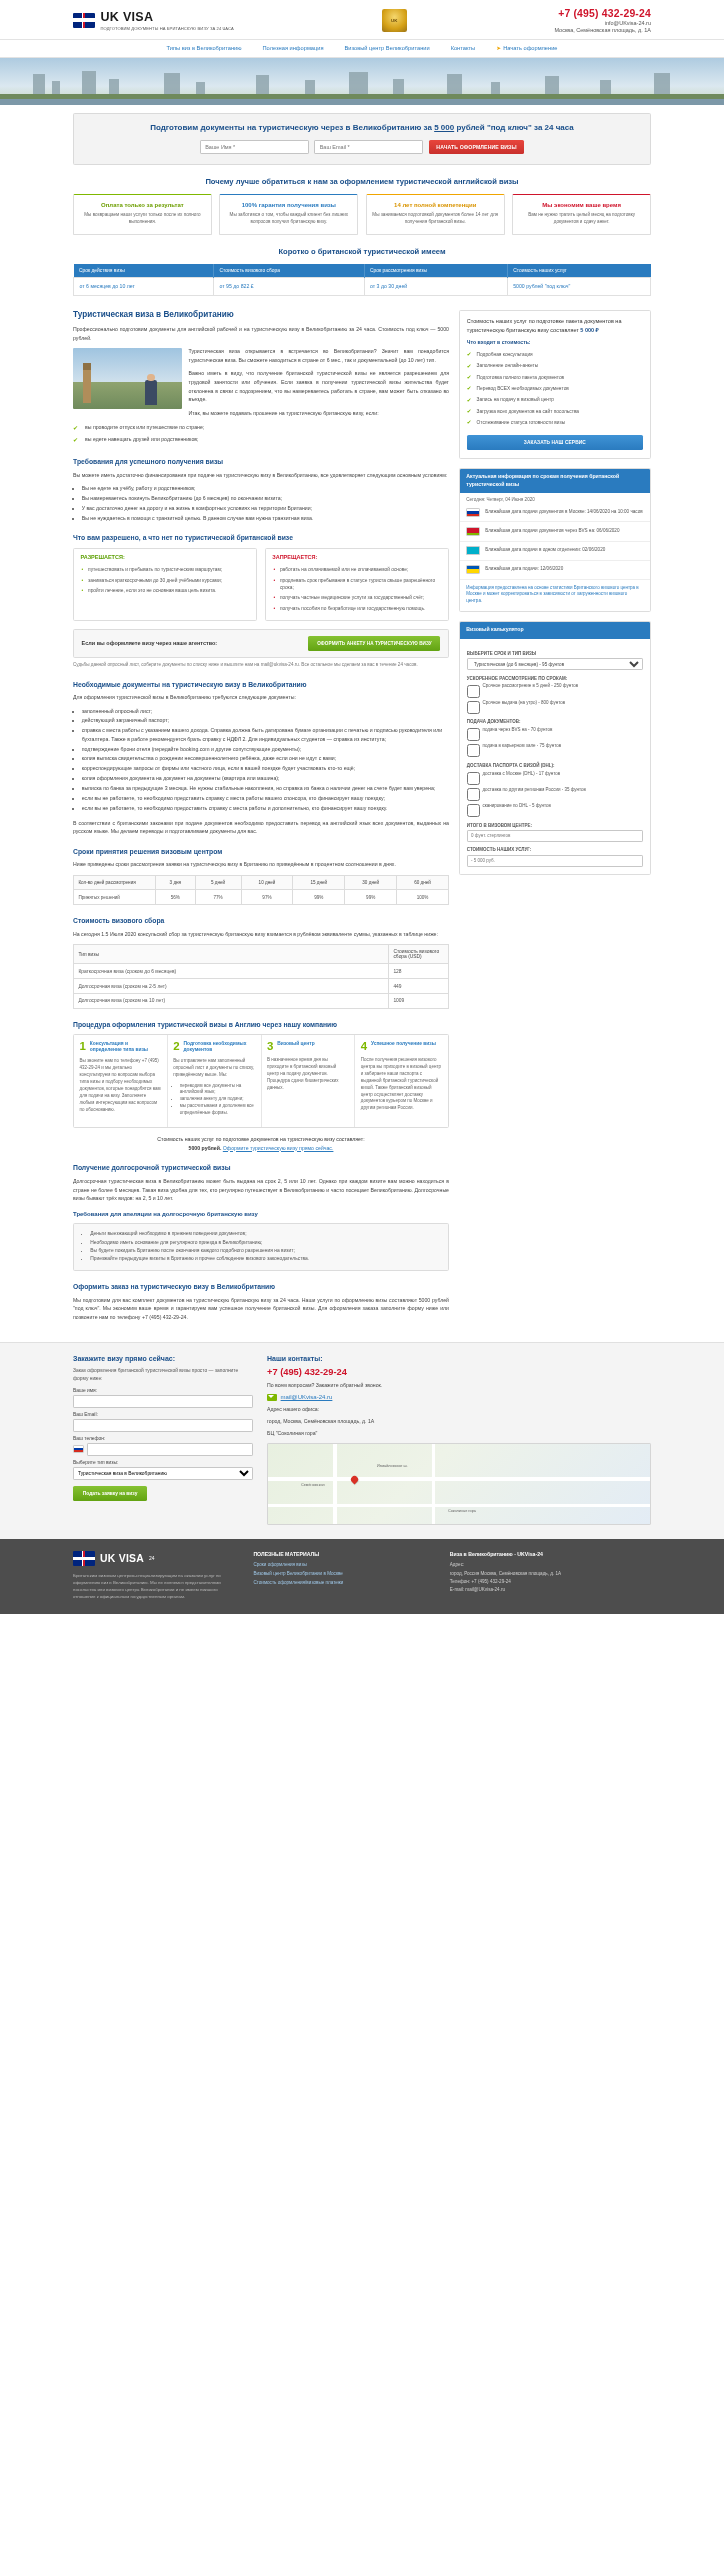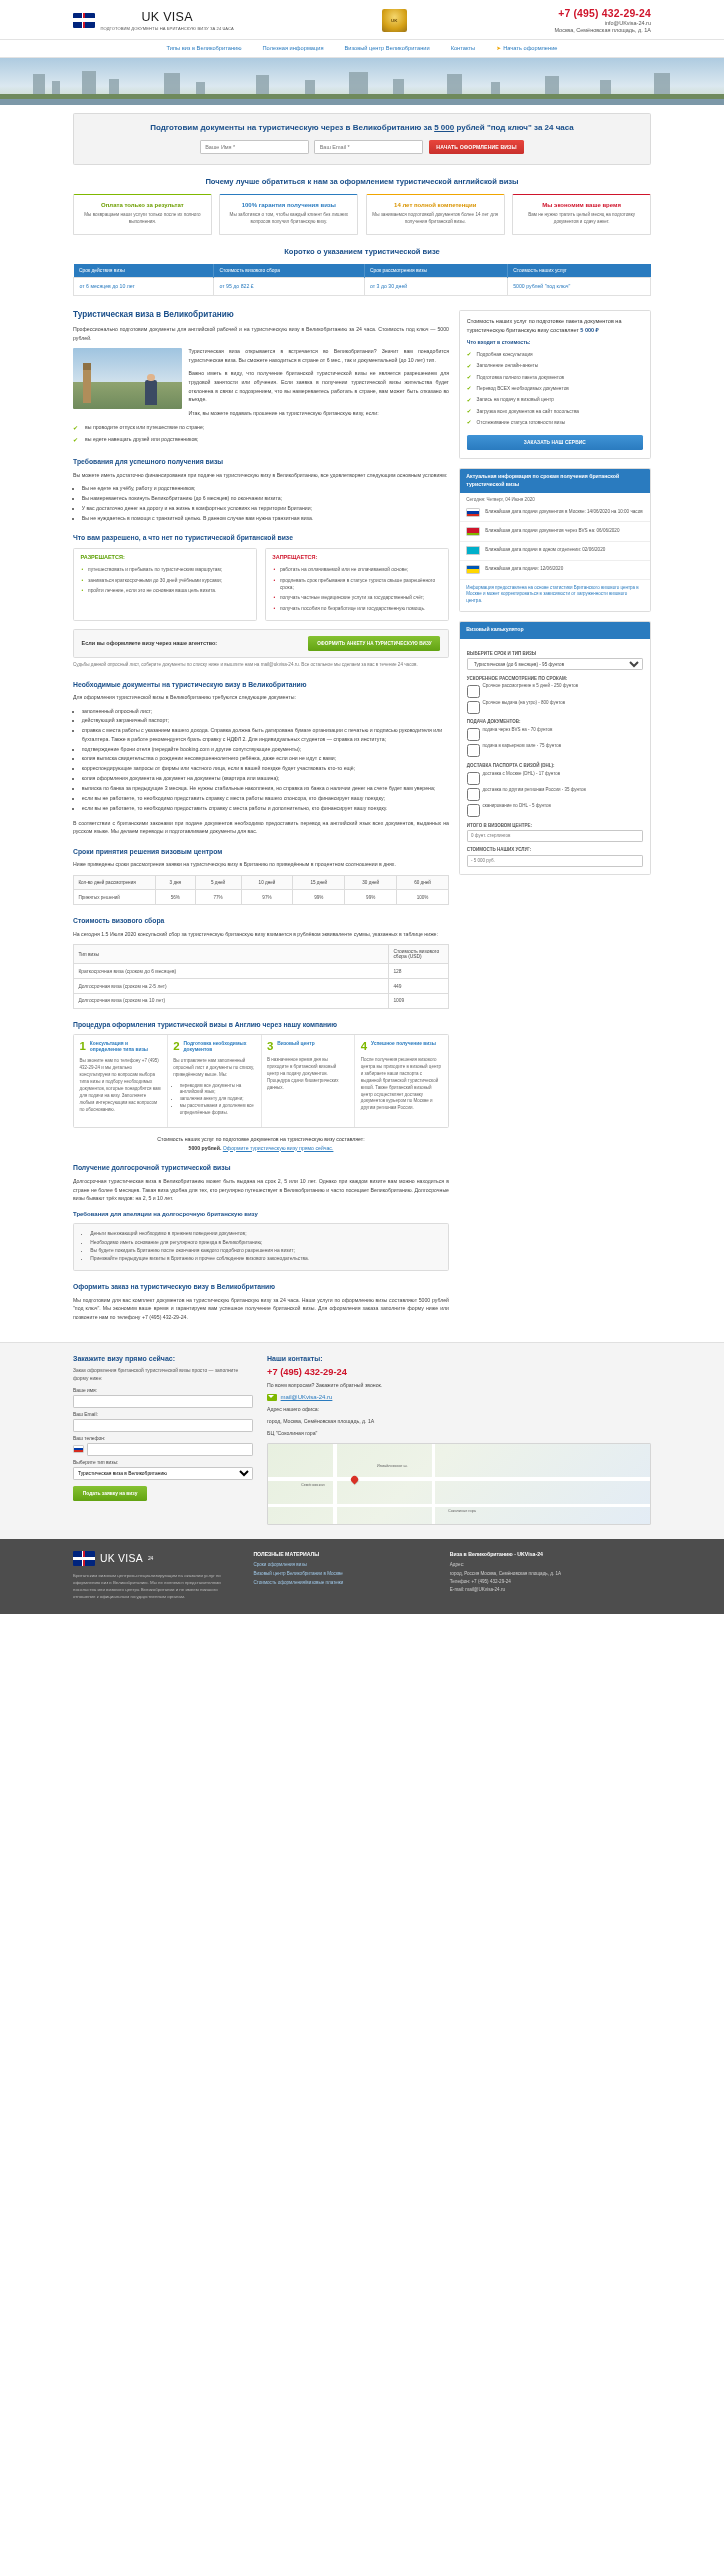--- a/index.html
+++ b/index.html
@@ -21,21 +21,21 @@
   .logo-flag {
     width:22px;height:15.3px;background:#00247d;position:relative;border-radius:1.1px;overflow:hidden;
   }
   .logo-flag:before, .logo-flag:after {
     content:""; position:absolute; background:#fff;
   }
   .logo-flag:before { left:8.7px; top:0; width:3.8px; height:100%; }
   .logo-flag:after { top:5.5px; left:0; height:3.8px; width:100%; }
   .logo-flag span.red-v { position:absolute; left:9.8px; top:0; width:2.2px; height:100%; background:#cf142b; }
   .logo-flag span.red-h { position:absolute; top:6.5px; left:0; height:2.2px; width:100%; background:#cf142b; }
-  .logo-text { font-size:12.5px; font-weight:normal; color:#1b1b1b; letter-spacing:0.3px;text-align:center; }
+  .logo-text { font-size:12.5px; font-weight:bold; color:#1b1b1b; letter-spacing:0.3px; }
   .logo-sub { font-size:4.1px; color:#555; letter-spacing:0.1px; margin-top:1.6px; text-transform:uppercase; }
   .emblem { width:33px; height:25px; display:flex; align-items:center; justify-content:center; }
   .emblem-inner {
     width:25px;height:23px;border-radius:2.2px;
     background:radial-gradient(circle at 50% 35%, #f5d76e 0%, #d4a017 60%, #9b7316 100%);
     display:flex;align-items:center;justify-content:center;color:#6b4c0a;font-size:4.4px;font-weight:bold;
   }
   .contacts { text-align:right; }
   .phone-main { color:#cf142b; font-size:10.4px; font-weight:bold; letter-spacing:0.2px; }
   .phone-sec { color:#555; font-size:5.5px; margin-top:1.6px; }
@@ -368,21 +368,21 @@
       <div class="why-card c3">
         <h4>14 лет полной компетенции</h4>
         <p>Мы занимаемся подготовкой документов более 14 лет для получения британской визы.</p>
       </div>
       <div class="why-card c4">
         <h4>Мы экономим ваше время</h4>
         <p>Вам не нужно тратить целый месяц на подготовку документов и сдачу анкет.</p>
       </div>
     </div>
 
-    <div class="section-title">Коротко о указанием туристической визе</div>
+    <div class="section-title">Коротко о британской туристической имеем</div>
     <table class="short-table">
       <tbody>
           <tr>
         <th>Срок действия визы</th>
         <th>Стоимость визового сбора</th>
         <th>Срок рассмотрения визы</th>
         <th>Стоимость наших услуг</th>
       </tr>
       <tr>
         <td>от 6 месяцев до 10 лет</td>

